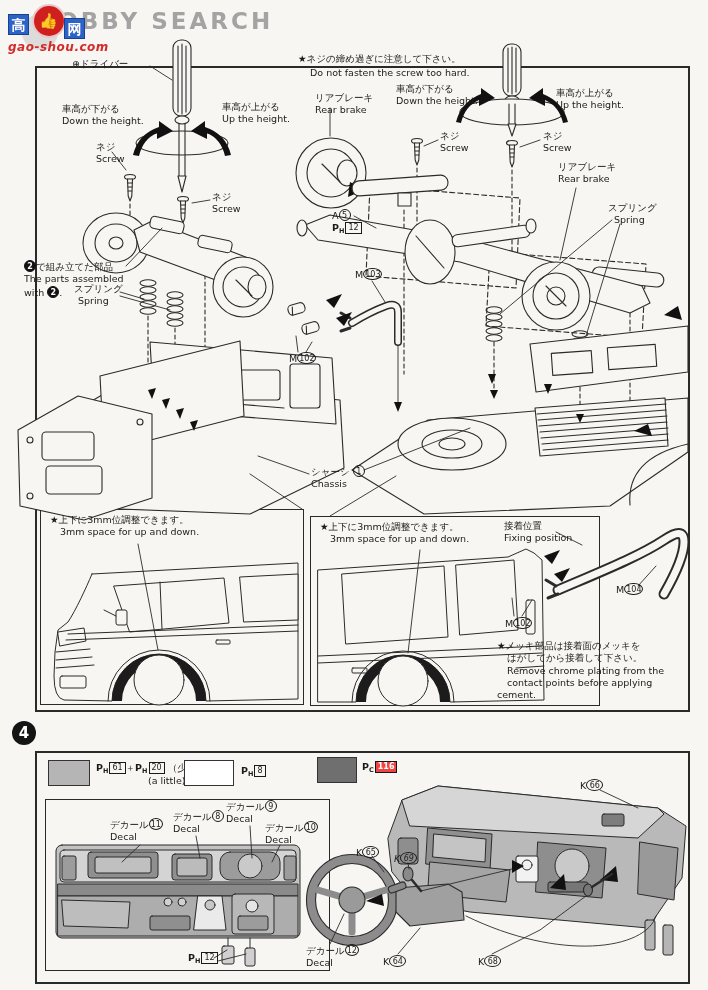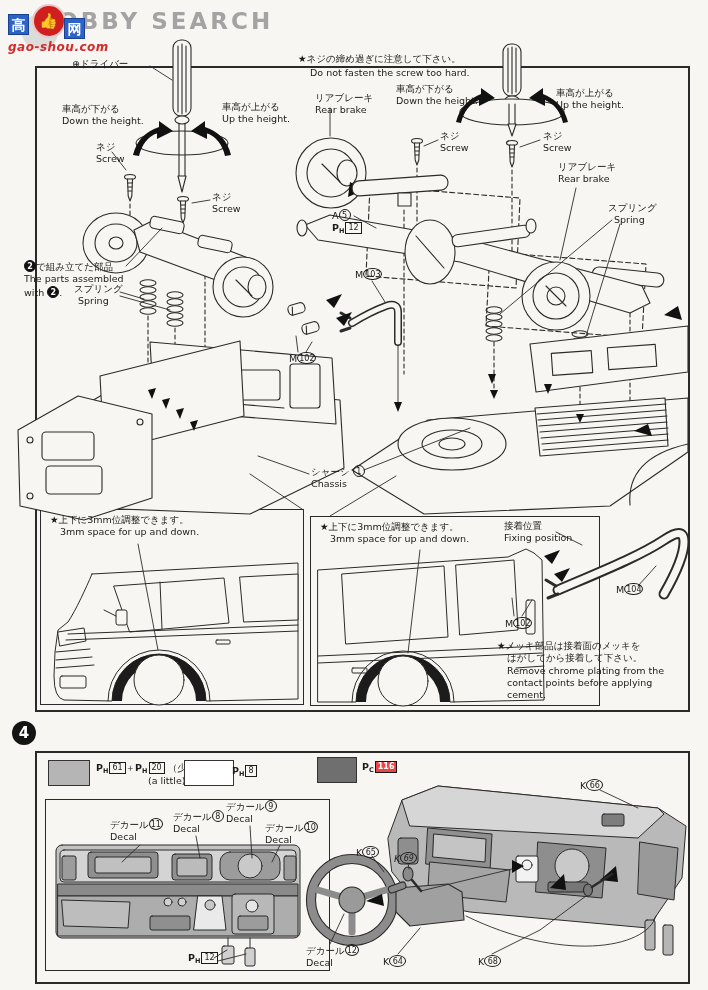--- a/index.html
+++ b/index.html
@@ -448,30 +448,30 @@
 <div class="lbl" style="left:504px;top:520px;"><span>接着位置</span><br><span class="en">Fixing position</span></div>
 
 <div class="lbl" style="left:616px;top:583px;"><span>M</span><span class="circ w">104</span></div>
 <div class="lbl" style="left:505px;top:617px;"><span>M</span><span class="circ w">102</span></div>
 
 <div class="lbl" style="left:497px;top:640px;">
   <span>★メッキ部品は接着面のメッキを</span><br>
   <span style="margin-left:10px;">はがしてから接着して下さい。</span><br>
   <span class="en" style="margin-left:10px;">Remove chrome plating from the</span><br>
   <span class="en" style="margin-left:10px;margin-top:16px;">contact points before applying</span><br>
-  <span class="en" style="margin-left:10px;">cement.</span>
+  <span class="en" style="">cement.</span>
 </div>
 
 <div class="stepnum" style="left:12px;top:721px;">4</div>
 
 <div class="swatch" style="left:48px;top:760px;width:42px;height:26px;background:#b5b5b5;"></div>
 <div class="lbl" style="left:96px;top:762px;"><span class="pfx">P</span><span class="sub">H</span><span class="pbox">61</span><span>＋</span><span class="pfx">P</span><span class="sub">H</span><span class="pbox">20</span> <span>（少量）</span><br><span class="en" style="margin-left:52px;">(a little)</span></div>
 
 <div class="swatch" style="left:184px;top:760px;width:50px;height:26px;background:#ffffff;"></div>
-<div class="lbl" style="left:232px;top:765px;"><span class="pfx">P</span><span class="sub">H</span><span class="pbox">8</span></div>
+<div class="lbl" style="left:241px;top:765px;"><span class="pfx">P</span><span class="sub">H</span><span class="pbox">8</span></div>
 
 <div class="swatch" style="left:317px;top:757px;width:40px;height:26px;background:#6f6f6f;"></div>
 <div class="lbl" style="left:362px;top:761px;"><span class="pfx">P</span><span class="sub">C</span><span class="pbox inv">116</span></div>
 
 <div class="lbl" style="left:110px;top:818px;"><span>デカール</span><span class="circ">11</span><br><span class="en">Decal</span></div>
 <div class="lbl" style="left:173px;top:810px;"><span>デカール</span><span class="circ">8</span><br><span class="en">Decal</span></div>
 <div class="lbl" style="left:226px;top:800px;"><span>デカール</span><span class="circ">9</span><br><span class="en">Decal</span></div>
 <div class="lbl" style="left:246px;top:821px;margin-left:19px;"><span>デカール</span><span class="circ">10</span><br><span class="en">Decal</span></div>
 
 <div class="lbl" style="left:188px;top:952px;"><span class="pfx">P</span><span class="sub">H</span><span class="pbox">12</span></div>

